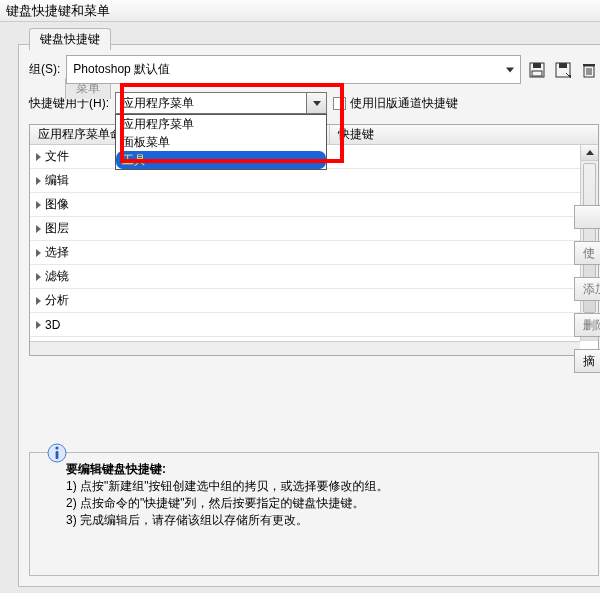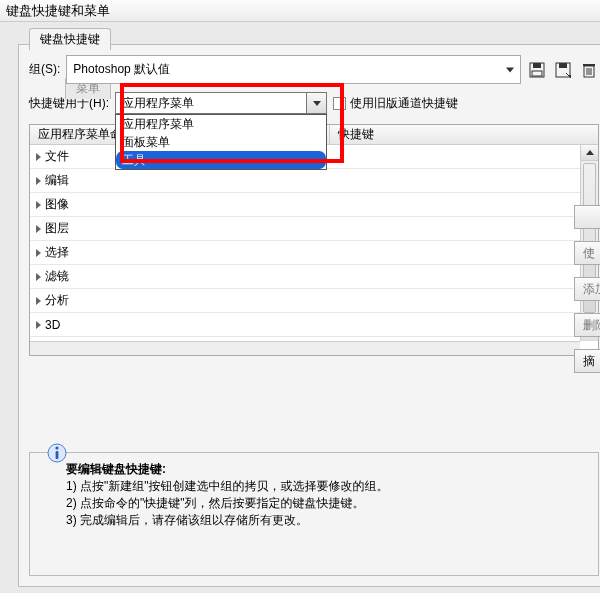--- a/index.html
+++ b/index.html
@@ -141,21 +141,21 @@
     background: #fff;
     z-index: 50;
   }
   .dropdown .opt {
     padding: 1px 6px;
     line-height: 16px;
     cursor: pointer;
   }
   .dropdown .opt.sel {
     background: #1a63d9;
-    color: #e5e5e5;
+    color: #fde047;
     border-radius: 7px;
   }
   .red-box {
     position: absolute;
     border: 4px solid #f00;
     pointer-events: none;
     z-index: 60;
   }
   .checkbox {
     display: flex;

